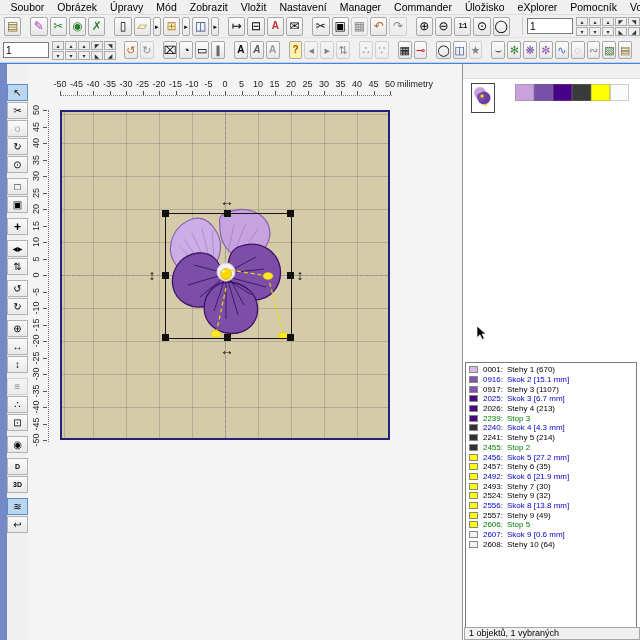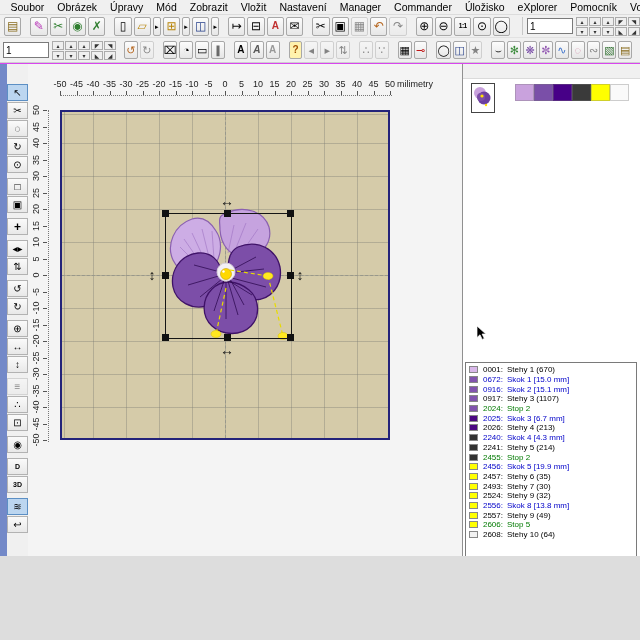--- a/index.html
+++ b/index.html
@@ -1,16 +1,16 @@
 <!DOCTYPE html>
 <html><head>
 <meta charset="utf-8">
 <style>
   html,body{margin:0;padding:0;background:#DDD;}
-  #app{position:relative;width:640px;height:556px;background:#d946ef;
+  #app{position:relative;width:640px;height:640px;background:#3b82f6;
        font-family:"Liberation Sans",sans-serif;overflow:hidden;color:#000;}
   
   .menubar{position:absolute;left:0;top:0;right:0;height:14px;display:flex;align-items:center;
            background:#F0F0F0;border-bottom:1px solid #DCDCDC;font-size:10.5px;padding-left:4px;}
   .menu-item{padding:0 6.5px;white-space:nowrap;cursor:default;}
   
   .tbar{position:absolute;left:0;right:0;display:flex;align-items:center;background:#F0F0F0;padding-left:3px;}
   #tbar1{top:15px;height:22px;border-bottom:1px solid #E2E2E2;}
   #tbar2{top:38px;height:24px;border-bottom:1px solid #CFCFCF;}
   .tb{width:20px;height:19px;display:flex;align-items:center;justify-content:center;
@@ -579,73 +579,73 @@
         <div class="sw" style="background: rgb(250, 250, 250);"></div>
       </div>
     <div class="slist">
         <div class="srow k-stitch">
           <span class="ssw" style="background: rgb(217, 184, 234);"></span>
           <span class="snum">0001:</span>
           <span>Stehy 1 (670)</span>
         </div>
         <div class="srow k-jump">
           <span class="ssw" style="background: rgb(130, 84, 174);"></span>
-          <span class="snum">0672:</span>
-          <span>Skok 1 [15.0 mm]</span>
-        </div>
-        <div class="srow k-jump">
-          <span class="ssw" style="background: rgb(130, 84, 174);"></span>
           <span class="snum">0916:</span>
           <span>Skok 2 [15.1 mm]</span>
         </div>
         <div class="srow k-stitch">
           <span class="ssw" style="background: rgb(130, 84, 174);"></span>
           <span class="snum">0917:</span>
           <span>Stehy 3 (1107)</span>
-        </div>
-        <div class="srow k-stop">
-          <span class="ssw" style="background: rgb(130, 84, 174);"></span>
-          <span class="snum">2024:</span>
-          <span>Stop 2</span>
         </div>
         <div class="srow k-jump">
           <span class="ssw" style="background: rgb(75, 8, 130);"></span>
           <span class="snum">2025:</span>
           <span>Skok 3 [6.7 mm]</span>
         </div>
         <div class="srow k-stitch">
           <span class="ssw" style="background: rgb(75, 8, 130);"></span>
           <span class="snum">2026:</span>
           <span>Stehy 4 (213)</span>
         </div>
+        <div class="srow k-stop">
+          <span class="ssw" style="background: rgb(75, 8, 130);"></span>
+          <span class="snum">2239:</span>
+          <span>Stop 3</span>
+        </div>
         <div class="srow k-jump">
           <span class="ssw" style="background: rgb(50, 50, 50);"></span>
           <span class="snum">2240:</span>
           <span>Skok 4 [4.3 mm]</span>
         </div>
         <div class="srow k-stitch">
           <span class="ssw" style="background: rgb(50, 50, 50);"></span>
           <span class="snum">2241:</span>
           <span>Stehy 5 (214)</span>
         </div>
         <div class="srow k-stop">
           <span class="ssw" style="background: rgb(50, 50, 50);"></span>
           <span class="snum">2455:</span>
           <span>Stop 2</span>
         </div>
         <div class="srow k-jump">
           <span class="ssw" style="background: rgb(255, 255, 0);"></span>
           <span class="snum">2456:</span>
-          <span>Skok 5 [19.9 mm]</span>
+          <span>Skok 5 [27.2 mm]</span>
         </div>
         <div class="srow k-stitch">
           <span class="ssw" style="background: rgb(255, 255, 0);"></span>
           <span class="snum">2457:</span>
           <span>Stehy 6 (35)</span>
         </div>
+        <div class="srow k-jump">
+          <span class="ssw" style="background: rgb(255, 255, 0);"></span>
+          <span class="snum">2492:</span>
+          <span>Skok 6 [21.9 mm]</span>
+        </div>
         <div class="srow k-stitch">
           <span class="ssw" style="background: rgb(255, 255, 0);"></span>
           <span class="snum">2493:</span>
           <span>Stehy 7 (30)</span>
         </div>
         <div class="srow k-stitch">
           <span class="ssw" style="background: rgb(255, 255, 0);"></span>
           <span class="snum">2524:</span>
           <span>Stehy 9 (32)</span>
         </div>
@@ -656,26 +656,34 @@
         </div>
         <div class="srow k-stitch">
           <span class="ssw" style="background: rgb(255, 255, 0);"></span>
           <span class="snum">2557:</span>
           <span>Stehy 9 (49)</span>
         </div>
         <div class="srow k-stop">
           <span class="ssw" style="background: rgb(255, 255, 0);"></span>
           <span class="snum">2606:</span>
           <span>Stop 5</span>
+        </div>
+        <div class="srow k-jump">
+          <span class="ssw" style="background: rgb(242, 242, 242);"></span>
+          <span class="snum">2607:</span>
+          <span>Skok 9 [0.6 mm]</span>
         </div>
         <div class="srow k-stitch">
           <span class="ssw" style="background: rgb(242, 242, 242);"></span>
           <span class="snum">2608:</span>
           <span>Stehy 10 (64)</span>
         </div>
       </div>
+    <div class="statusbar">
+      <span>1 objektů, 1 vybraných</span>
+    </div>
   </div>
 
   <svg class="mcursor" width="12" height="15" viewBox="0 0 12 15">
     <polygon points="0,0 0,11.5 3,8.8 5.2,13.4 7.3,12.4 5.1,8 8.8,8" fill="#000" stroke="#FFF" stroke-width="0.7"></polygon>
   </svg>
 
 </div>
 
 </body></html>

